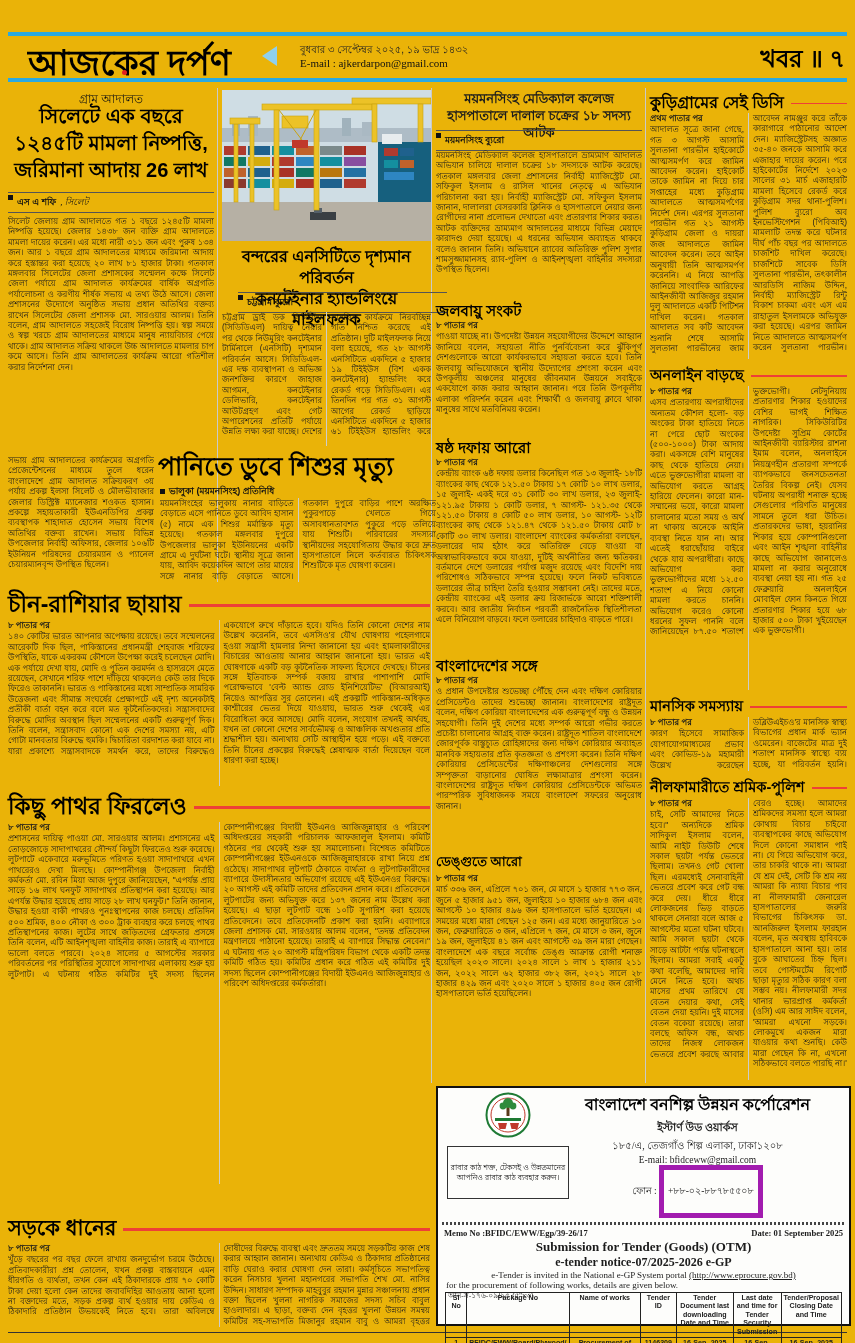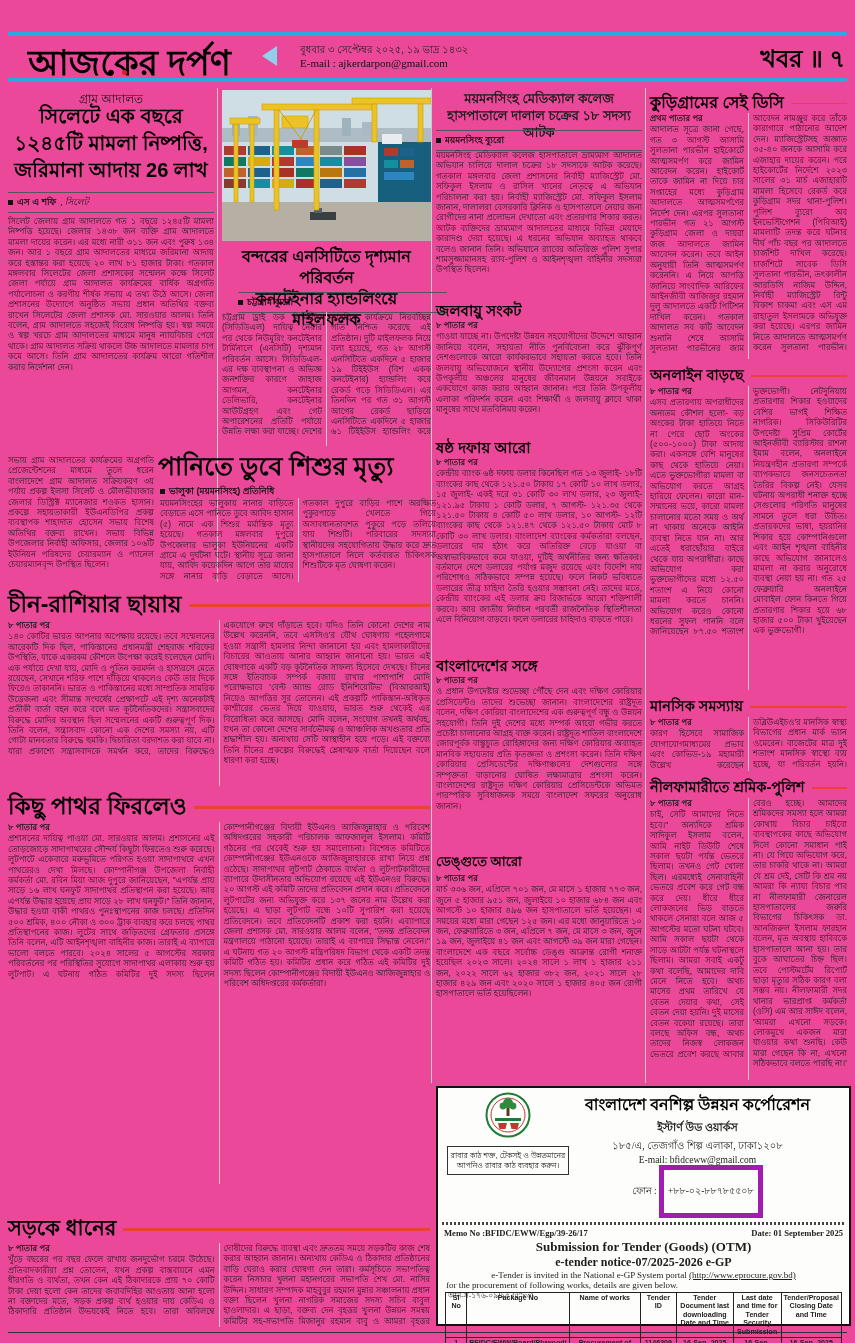--- a/index.html
+++ b/index.html
@@ -1,50 +1,50 @@
 <!DOCTYPE html>
 <html><head>
 <meta charset="utf-8">
 <style>
   html,body{margin:0;padding:0;background:#888;}
-  .page{position:relative;width:855px;height:1343px;background:#ec4899;overflow:hidden;
+  .page{position:relative;width:855px;height:1343px;background:#eab308;overflow:hidden;
         font-family:"Liberation Sans","DejaVu Sans",sans-serif;color:#1c1c1c;}
   .abs{position:absolute;}
   .blue-bar{background:#2aa9e1;}
   .vrule{width:1px;background:#c9c9c9;}
   .masthead{font-size:35px;font-weight:bold;letter-spacing:0px;color:#000;}
   .mast-dot{width:5px;height:5px;border-radius:50%;background:#e02020;}
   .tri-left{width:0;height:0;border-right:15px solid #8fd0ed;border-top:10px solid transparent;border-bottom:10px solid transparent;}
   .dateline{font-size:10px;color:#222;}
   .email-line{font-size:11px;font-family:"Liberation Serif","DejaVu Serif",serif;color:#111;}
   .page-label{font-size:24px;font-weight:bold;color:#000;}
   .kicker{font-size:12px;text-align:center;color:#111;}
   .hl1{font-size:20px;line-height:27px;font-weight:bold;text-align:center;color:#000;}
   .hl2{font-size:16px;line-height:21px;font-weight:bold;text-align:center;color:#000;}
   .hl2 span{display:block;}
   .hl-big{font-size:25px;font-weight:bold;color:#000;white-space:nowrap;}
   .sec-hl{font-weight:bold;color:#000;white-space:nowrap;}
   .hl-row{display:flex;align-items:center;gap:7px;}
   .red-rule{flex:1;height:2.5px;background:#ee4037;}
   .red-rule.thin{height:1.6px;}
-  .byline-row{display:flex;align-items:center;gap:4px;border-top:1px solid #555;border-bottom:1px solid #555;
+  .byline-row{display:flex;gap:4px;border-top:1px solid #555;border-bottom:1px solid #555;
               padding:2px 0;font-size:9px;font-weight:bold;color:#111;}
   .byline-plain{display:flex;align-items:center;gap:4px;font-size:9px;font-weight:bold;color:#111;}
   .bullet{display:inline-block;width:5px;height:5px;background:#111;flex:0 0 auto;}
   .byl-loc{font-weight:normal;font-style:italic;font-family:"Liberation Serif","DejaVu Serif",serif;}
   .body-text{font-size:8.3px;line-height:10.4px;text-align:justify;overflow:hidden;color:#1b1b1b;}
   .cols2{column-count:2;column-gap:9px;column-rule:1px solid #ccc;}
   .cont{display:block;font-weight:bold;font-size:8.4px;margin-bottom:1px;}
   .h-line{height:1px;background:#333;}
   
   .tender{border:2px solid #111;background:#fdfdfb;font-family:"Liberation Serif","DejaVu Serif",serif;}
   .tender-head{display:flex;padding:4px 6px 2px 6px;}
   .tender-left{width:128px;display:flex;flex-direction:column;align-items:center;gap:4px;}
   .slogan-box{border:1px solid #333;font-family:"Liberation Sans",sans-serif;font-size:7.6px;line-height:9.5px;
-              text-align:center;padding:4px 3px;color:#111;}
+              text-align:center;padding:16px 3px;color:#111;}
   .tender-org{flex:1;text-align:center;}
   .org-name{font-size:16px;font-weight:bold;color:#000;}
   .org-unit{font-size:11px;font-weight:bold;}
   .org-addr{font-size:10px;}
   .org-email{font-size:9.5px;}
   .org-phone{font-size:9.5px;}
   .phone-box{border:5px solid #a21caf;padding:14px 4px;display:inline-block;}
   .dotted-sep{height:3px;background:repeating-linear-gradient(90deg,#444 0 2px,transparent 2px 4px);margin:2px 4px;}
   .memo-row{display:flex;justify-content:space-between;font-size:8.6px;font-weight:bold;padding:1px 6px;}
   .t-title1{text-align:center;font-size:13px;font-weight:bold;}

